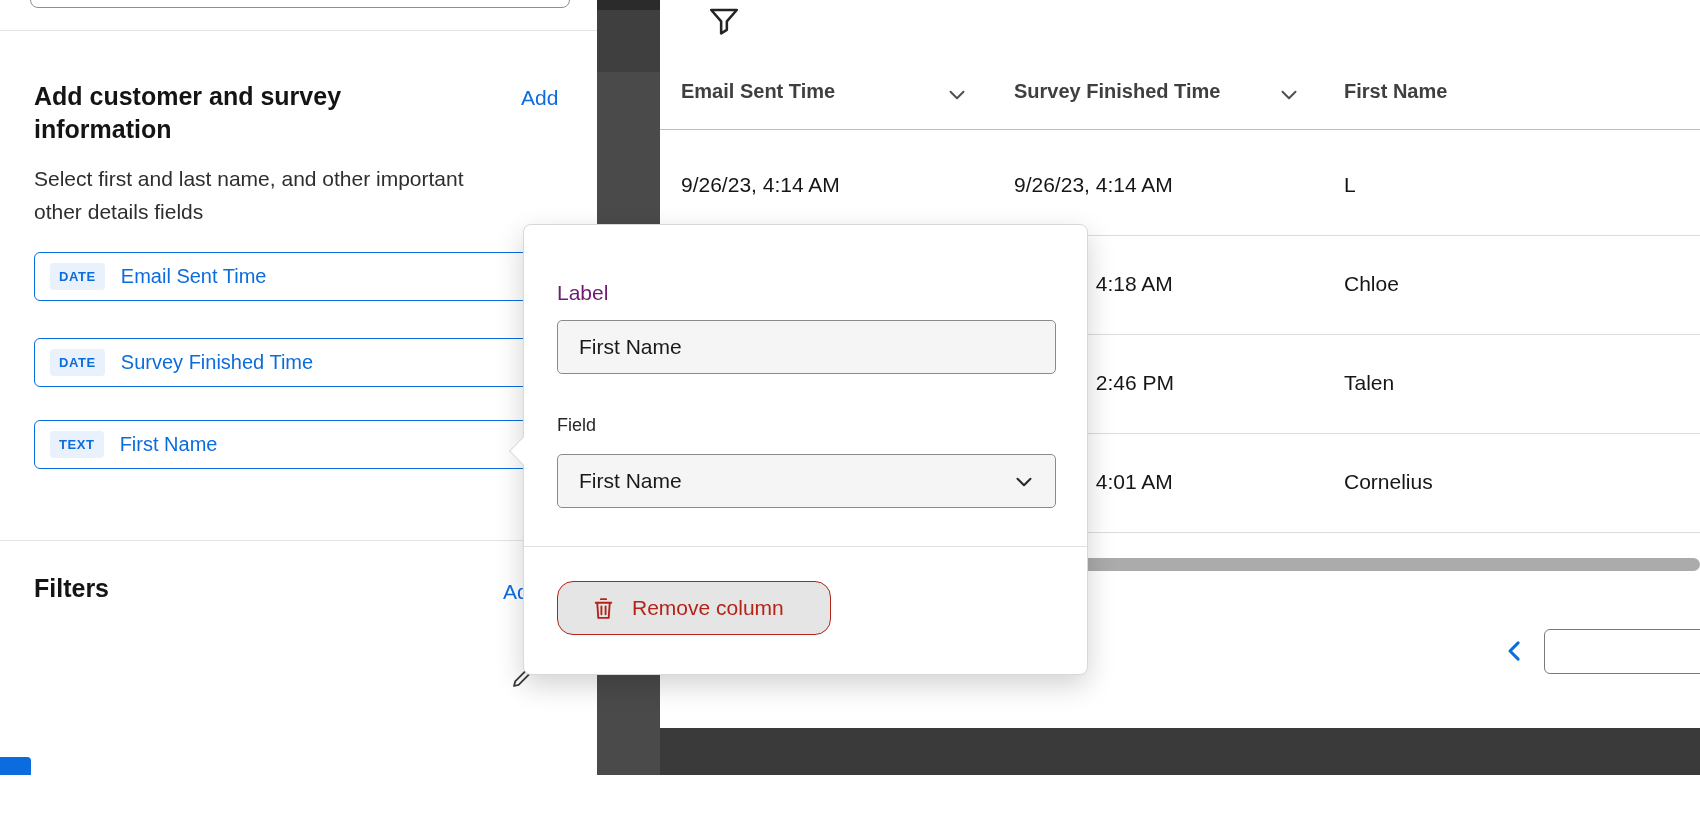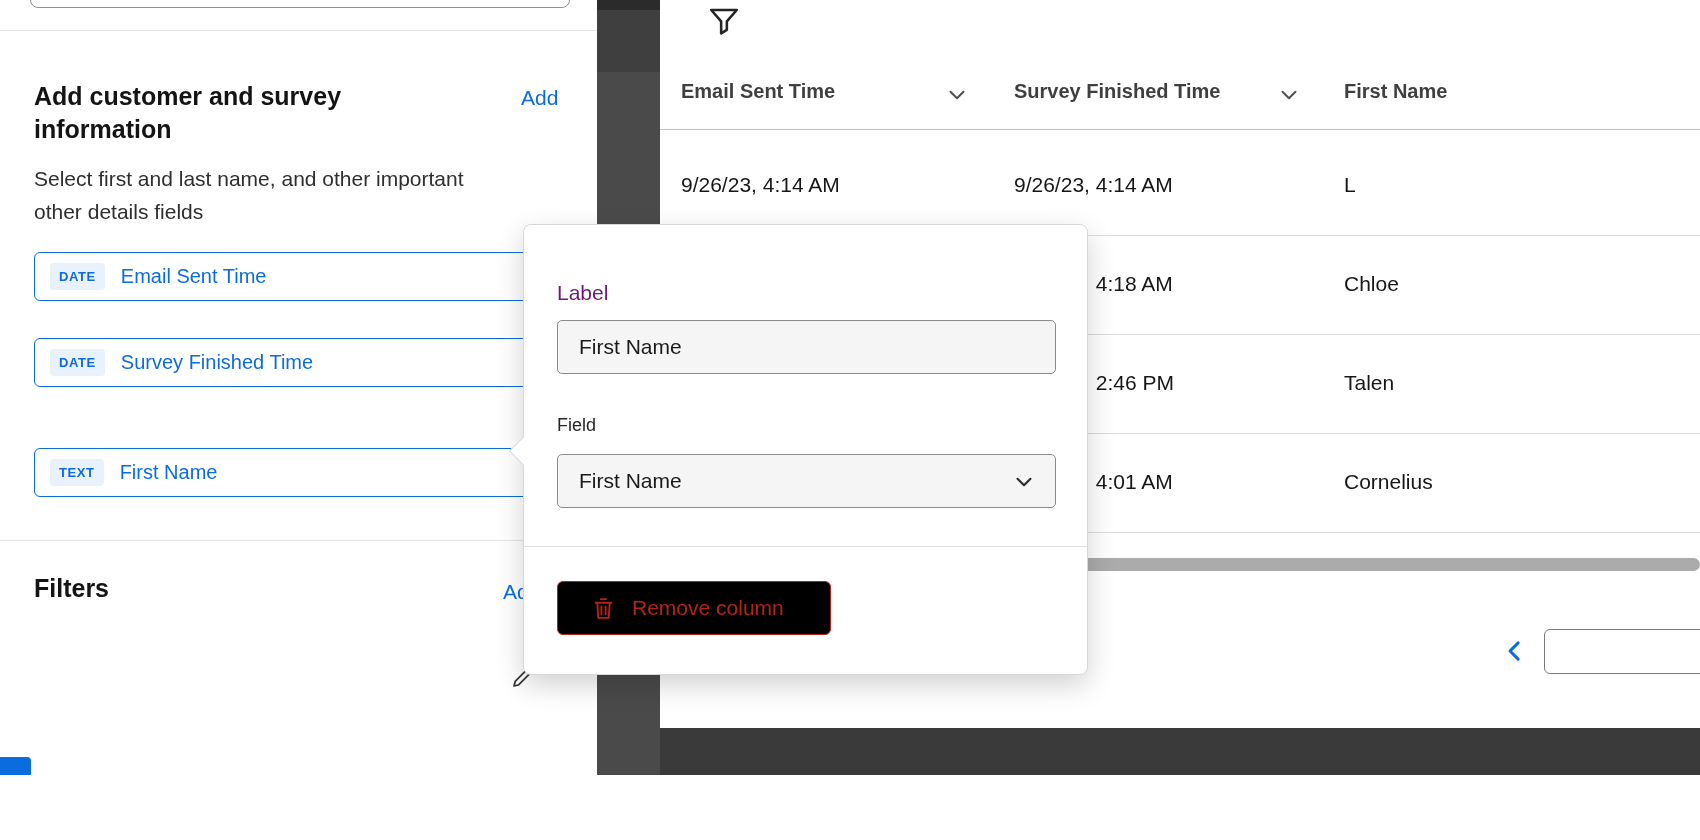--- a/index.html
+++ b/index.html
@@ -95,21 +95,21 @@
   .pop-select {
     left:33px; top:229px; width:499px; height:54px;
     background:#f5f5f5; border:1px solid #8a8a8a; border-radius:5px;
     display:flex; align-items:center; padding-left:21px; cursor:pointer;
   }
   .pop-select-value { font-size:21px; color:#1a1a1a; }
   .pop-select-chevron { position:absolute; right:18px; top:14px; width:26px; height:26px; }
   .pop-divider { left:0; top:321px; width:563px; height:1px; background:#e0e0e0; }
   .remove-btn {
     left:33px; top:356px; width:274px; height:54px;
-    background:#000000; border:1px solid #b42318; border-radius:6px;
+    background:#e5e5e5; border:1px solid #b42318; border-radius:16px;
     display:flex; align-items:center; padding-left:34px; cursor:pointer;
   }
   .remove-btn-label { color:#b42318; font-size:21px; margin-left:17px; }
 </style>
 </head>
 <body>
 
 <div class="app">
 
   <div class="abs left-panel">
@@ -122,21 +122,21 @@
     <div class="abs section-subtitle">Select first and last name, and other important other details fields</div>
 
     <div class="abs field-chip" style="top:252px;">
       <span class="field-badge">DATE</span>
       <span class="field-chip-label">Email Sent Time</span>
     </div>
     <div class="abs field-chip" style="top:338px;">
       <span class="field-badge">DATE</span>
       <span class="field-chip-label">Survey Finished Time</span>
     </div>
-    <div class="abs field-chip" style="top:448px;">
+    <div class="abs field-chip" style="top:420px;">
       <span class="field-badge">TEXT</span>
       <span class="field-chip-label">First Name</span>
     </div>
 
     <div class="abs hdivider" style="left:0; top:540px; width:597px;"></div>
 
     <div class="abs filters-title">Filters</div>
     <div class="abs add-link" style="left:503px; top:580px;">Add</div>
 
     <svg class="abs pencil-icon" viewBox="0 0 24 24">

